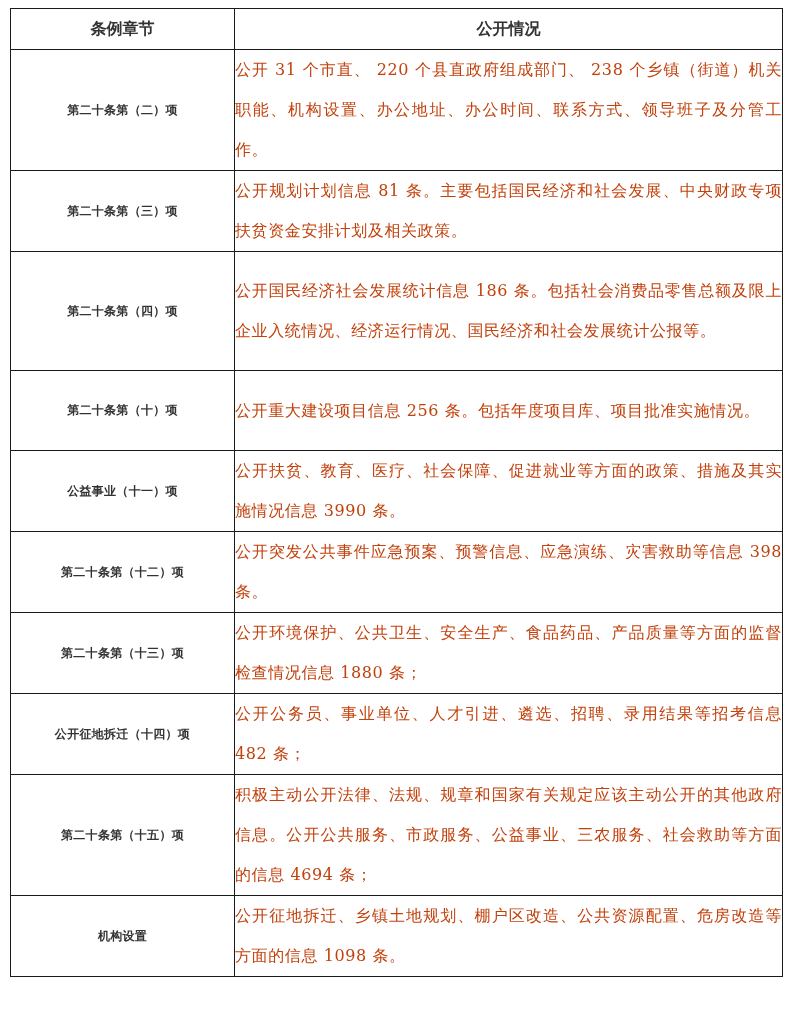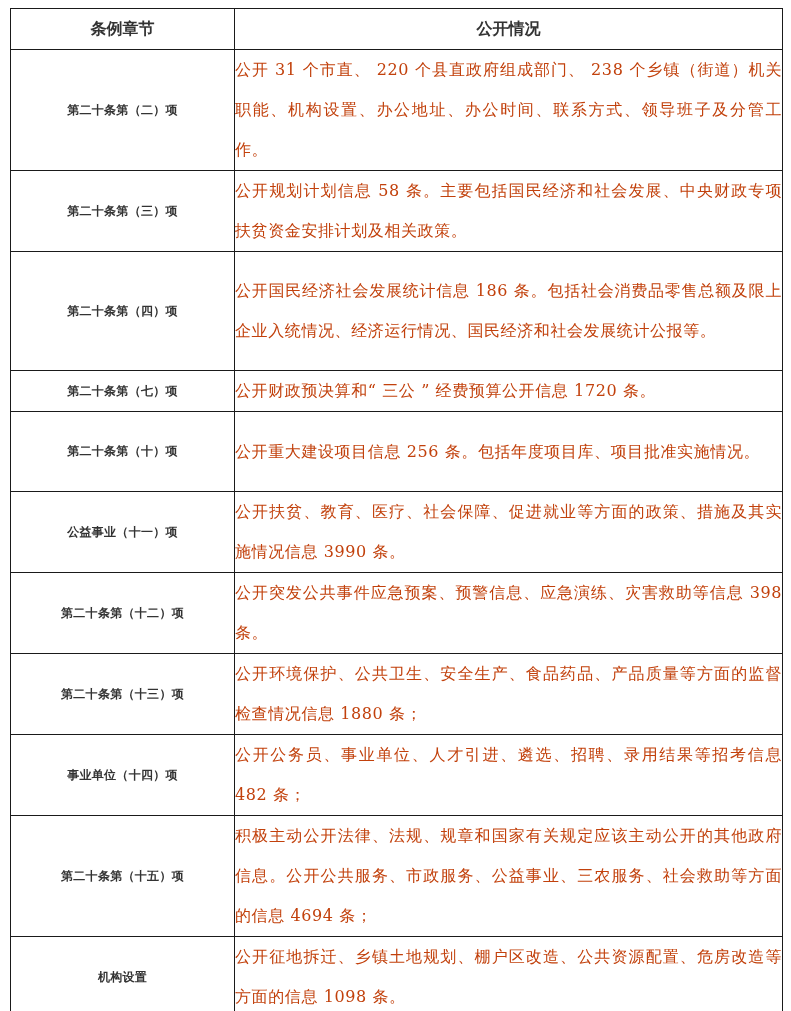--- a/index.html
+++ b/index.html
@@ -42,48 +42,44 @@
       <th class="hdr">公开情况</th>
     </tr>
   </thead>
   <tbody id="tbody">
     <tr style="height:117px">
       <td class="section">第二十条第（二）项</td>
       <td class="content">公开 31 个市直、 220 个县直政府组成部门、 238 个乡镇（街道）机关职能、机构设置、办公地址、办公时间、联系方式、领导班子及分管工作。</td>
     </tr>
     <tr style="height:81px">
       <td class="section">第二十条第（三）项</td>
-      <td class="content">公开规划计划信息 58 条。主要包括国民经济和社会发展、中央财政专项扶贫资金安排计划及相关政策。</td>
+      <td class="content">公开规划计划信息 81 条。主要包括国民经济和社会发展、中央财政专项扶贫资金安排计划及相关政策。</td>
     </tr>
     <tr style="height:119px">
       <td class="section">第二十条第（四）项</td>
       <td class="content">公开国民经济社会发展统计信息 186 条。包括社会消费品零售总额及限上企业入统情况、经济运行情况、国民经济和社会发展统计公报等。</td>
-    </tr>
-    <tr style="height:41px">
-      <td class="section">第二十条第（七）项</td>
-      <td class="content">公开财政预决算和“ 三公 ” 经费预算公开信息 1720 条。</td>
     </tr>
     <tr style="height:80px">
       <td class="section">第二十条第（十）项</td>
       <td class="content">公开重大建设项目信息 256 条。包括年度项目库、项目批准实施情况。</td>
     </tr>
     <tr style="height:80px">
       <td class="section">公益事业（十一）项</td>
       <td class="content">公开扶贫、教育、医疗、社会保障、促进就业等方面的政策、措施及其实施情况信息 3990 条。</td>
     </tr>
     <tr style="height:80px">
       <td class="section">第二十条第（十二）项</td>
       <td class="content">公开突发公共事件应急预案、预警信息、应急演练、灾害救助等信息 398 条。</td>
     </tr>
     <tr style="height:80px">
       <td class="section">第二十条第（十三）项</td>
       <td class="content">公开环境保护、公共卫生、安全生产、食品药品、产品质量等方面的监督检查情况信息 1880 条；</td>
     </tr>
     <tr style="height:80px">
-      <td class="section">事业单位（十四）项</td>
+      <td class="section">公开征地拆迁（十四）项</td>
       <td class="content">公开公务员、事业单位、人才引进、遴选、招聘、录用结果等招考信息 482 条；</td>
     </tr>
     <tr style="height:118px">
       <td class="section">第二十条第（十五）项</td>
       <td class="content">积极主动公开法律、法规、规章和国家有关规定应该主动公开的其他政府信息。公开公共服务、市政服务、公益事业、三农服务、社会救助等方面的信息 4694 条；</td>
     </tr>
     <tr style="height:80px">
       <td class="section">机构设置</td>
       <td class="content">公开征地拆迁、乡镇土地规划、棚户区改造、公共资源配置、危房改造等方面的信息 1098 条。</td>
     </tr>

